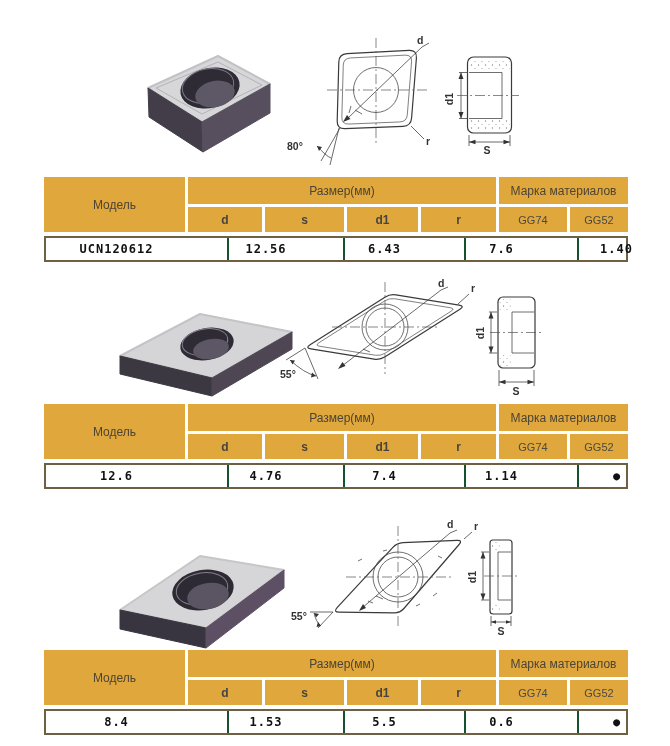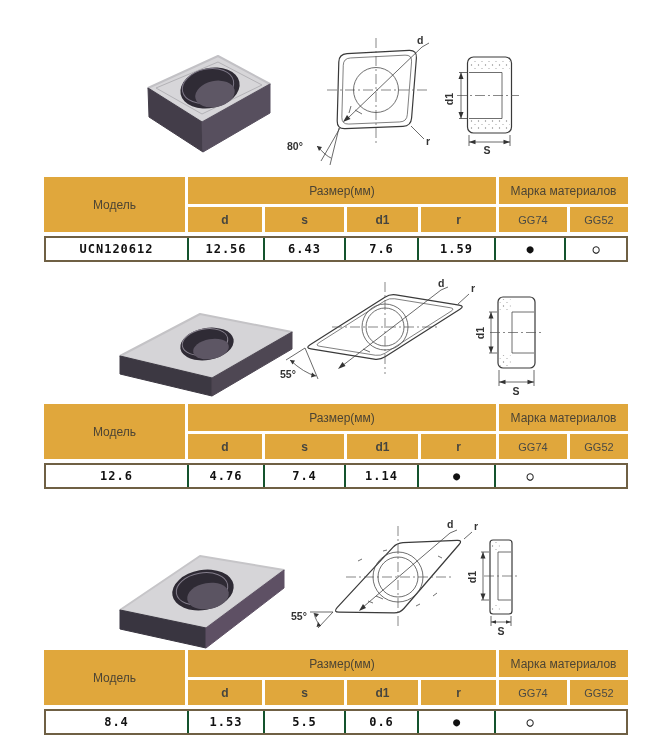--- a/index.html
+++ b/index.html
@@ -14,21 +14,21 @@
   .hc{background:#e0a73c;display:flex;align-items:center;justify-content:center;
       font-size:12px;color:#4c4434;}
   .hc.model{grid-area:1/1/3/2;text-align:right;}
   .hc.size{grid-area:1/2/2/6;}
   .hc.mat{grid-area:1/6/2/8;}
   .c-d{grid-area:2/2;} .c-s{grid-area:2/3;} .c-d1{grid-area:2/4;} .c-r{grid-area:2/5;}
   .c-74{grid-area:2/6;} .c-52{grid-area:2/7;text-align:right;}
   .hc.sub{font-weight:bold;color:#46453f;}
   .hc.gg{font-size:11px;color:#4a4a45;}
   .trow{margin-top:4px;border:2px solid #6f6044;background:#fff;height:22px;
-        display:grid;grid-template-columns:141px 76px 81px 73px 77px 70px auto;}
+        display:grid;grid-template-columns:141px 76px 81px 73px 77px 70px auto;gap:40px;}
   .trow>div{display:flex;align-items:center;justify-content:center;
         border-left:2px solid #14532d;
         font-family:"DejaVu Sans Mono",monospace;font-size:12px;font-weight:bold;
         letter-spacing:1px;color:#111;}
   .trow>div:first-child{border-left:none;}
   .trow>div.dot{font-size:12px;letter-spacing:0;}
 
   
   svg text{font-family:"Liberation Sans",sans-serif;font-size:10.5px;font-weight:600;fill:#333;}
   .ln{stroke:#3a3a3a;stroke-width:1.2;fill:none;}
@@ -106,21 +106,21 @@
       <div class="hc sub c-d1">d1</div>
       <div class="hc sub c-r">r</div>
       <div class="hc gg c-74">GG74</div>
       <div class="hc gg c-52">GG52</div>
     </div>
     <div class="trow">
       <div>UCN120612</div>
       <div>12.56</div>
       <div>6.43</div>
       <div>7.6</div>
-      <div>1.59</div>
+      <div>1.40</div>
       <div class="dot">●</div>
       <div class="dot">○</div>
     </div>
   </div>
 
   <svg class="abs" style="left:106px;top:288px" width="200" height="112" viewBox="0 0 200 112">
     <g>
       <path d="M14,68 L94,26 L186,44 L106,90 Z" fill="#d5d4d7" stroke="#c4c3c6" stroke-width="2" stroke-linejoin="round"></path>
       <path d="M14,68 L106,90 L106,108 L14,86 Z" fill="#3c3842" stroke="#3c3842" stroke-linejoin="round"></path>
       <path d="M106,90 L186,44 L186,61 L106,108 Z" fill="#4e4753" stroke="#4e4753" stroke-linejoin="round"></path>

